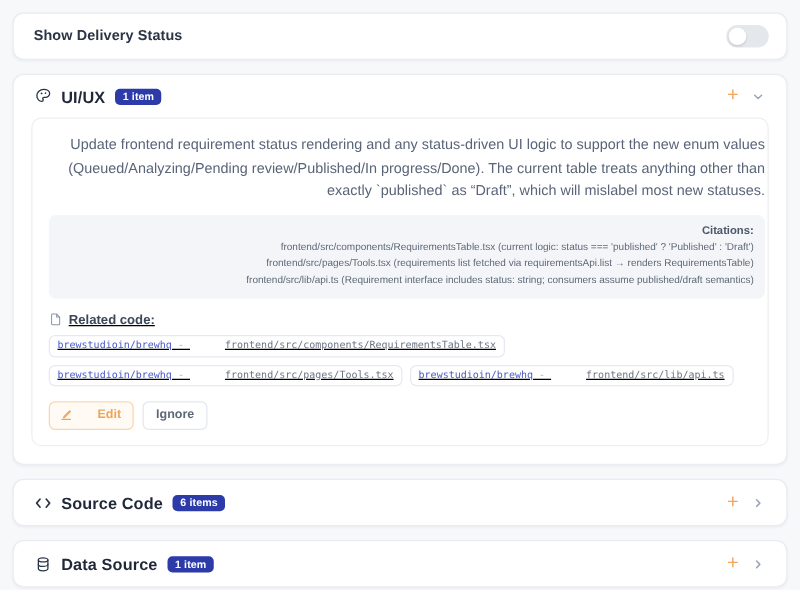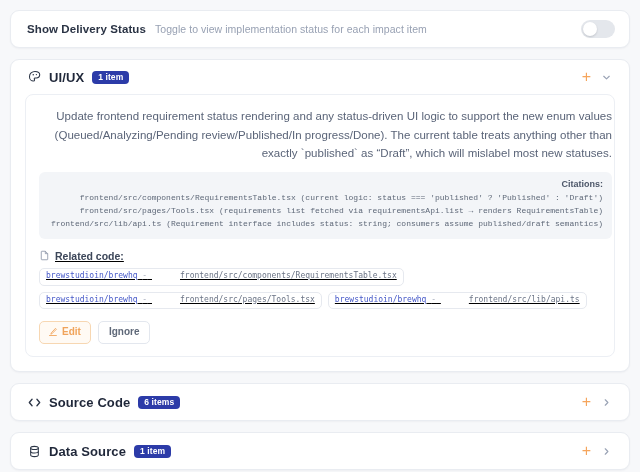--- a/index.html
+++ b/index.html
@@ -133,21 +133,21 @@
     padding: 7px 9px 8px 9px;
   }
   .cit-title {
     font-size: 9px;
     font-weight: bold;
     color: #4d5769;
     margin-bottom: 3px;
     font-family: "Liberation Sans", sans-serif;
   }
   .cit-line {
-    font-family: Liberation Mono, monospace;
+    font-family: Liberation Sans, sans-serif;
     font-size: 8px;
     line-height: 1.62;
     color: #5e6878;
     white-space: nowrap;
     overflow: hidden;
   }
 
   
   .related { margin-top: 11px; text-decoration: underline; }
   .related-head {
@@ -189,21 +189,21 @@
 
   
   .actions {
     margin-top: 12px;
     display: flex;
     gap: 7px;
   }
   .btn {
     display: inline-flex;
     align-items: center;
-    gap: 4px;
+    gap: 20px;
     font-size: 10px;
     font-weight: bold;
     border-radius: 5px;
     padding: 4px 9px 5px 8px;
     cursor: pointer;
     line-height: 1.2;
   }
   .btn-edit {
     color: #f0a35a;
     background: #fffaf4;
@@ -218,21 +218,20 @@
   }
   .edit-icon { width: 10px; height: 10px; display:flex; }
 </style>
 </head>
 <body>
 
 <div class="page">
 
   <div class="card status-bar">
     <span class="status-title">Show Delivery Status</span>
-    <span class="status-sub">Toggle to view implementation status for each impact item</span>
     <span class="spacer"></span>
     <div class="toggle">
       <div class="knob"></div>
     </div>
   </div>
 
   <div class="card section">
     <div class="section-head expanded">
       <span class="sec-icon">
         <svg viewBox="0 0 16 16" width="14" height="14" fill="none" stroke="currentColor" stroke-width="1.2">

